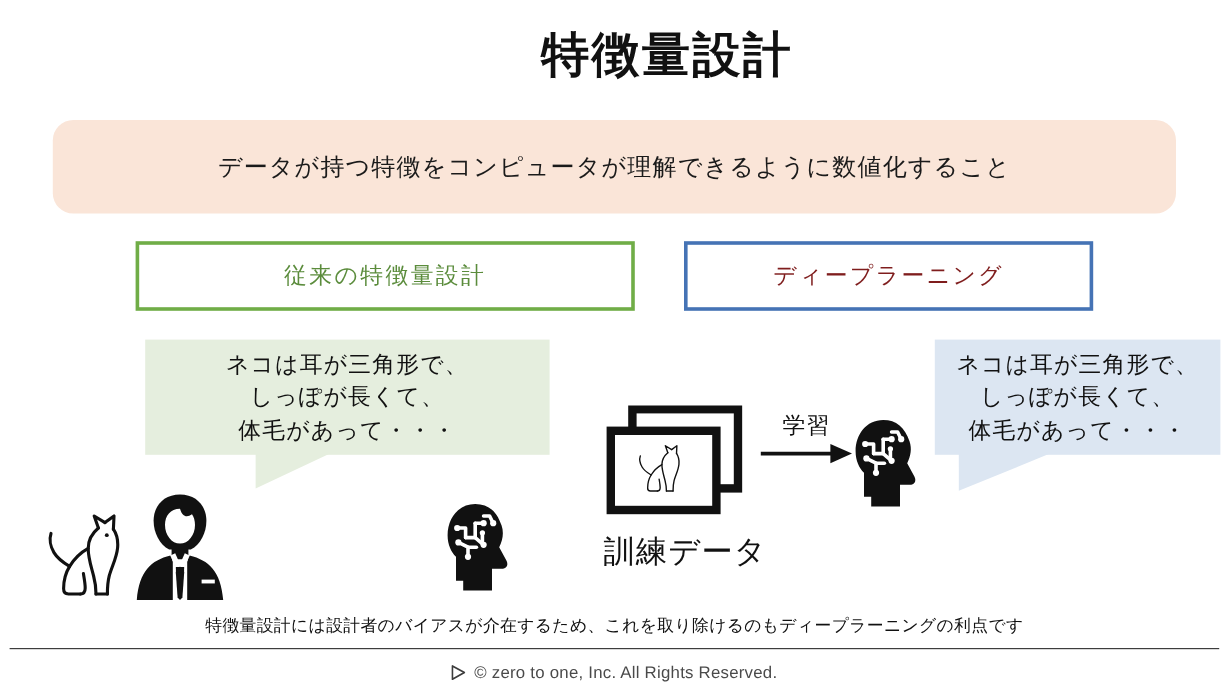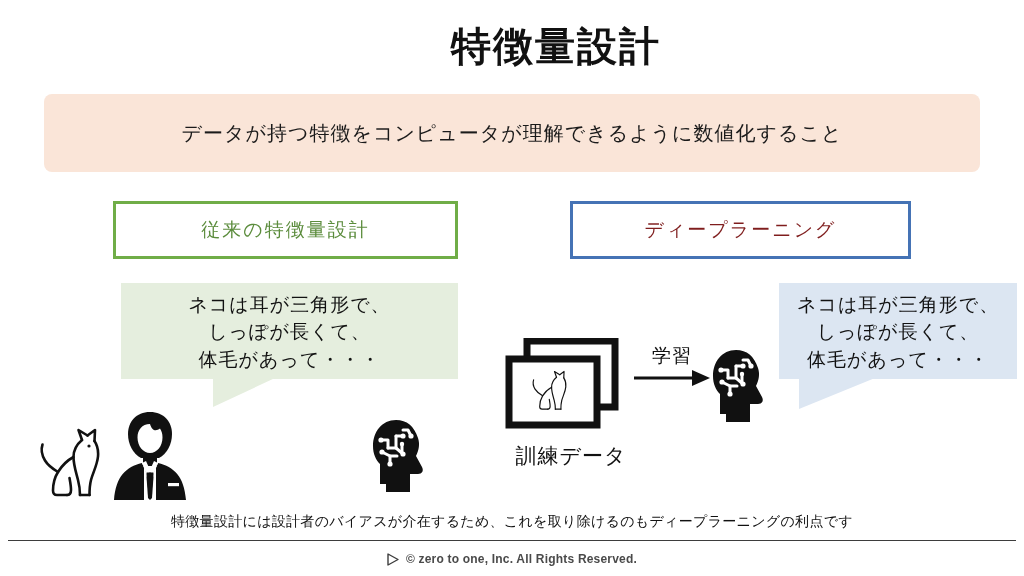--- a/index.html
+++ b/index.html
@@ -31,25 +31,25 @@
     letter-spacing: 2px;
     color: #111111;
     line-height: 1.2;
     margin-left: 44px;
   }
 
   
   .definition-banner {
     position: absolute;
     left: 44px;
-    top: 94px;
+    top: 100px;
     width: 936px;
     height: 78px;
     background: #FAE5D8;
-    border-radius: 8px;
+    border-radius: 17px;
     display: flex;
     align-items: center;
     justify-content: center;
   }
   .definition-text {
     font-size: 20px;
     letter-spacing: 1px;
     color: #1a1a1a;
   }
 
@@ -61,21 +61,21 @@
     background: #ffffff;
     display: flex;
     align-items: center;
     justify-content: center;
     font-size: 19px;
     letter-spacing: 2px;
   }
   .col-header.classic {
     left: 113px;
     top: 201px;
-    width: 345px;
+    width: 416px;
     border: 3px solid #70AD47;
     color: #5B8C3C;
   }
   .col-header.dl {
     left: 570px;
     top: 201px;
     width: 341px;
     border: 3px solid #4573B5;
     color: #7f1d1d;
   }
@@ -156,21 +156,21 @@
     line-height: 1;
     margin-bottom: 2px;
   }
 
   .caption-train {
     position: absolute;
     left: 486px;
     top: 442px;
     width: 170px;
     text-align: center;
-    font-size: 21px;
+    font-size: 26px;
     letter-spacing: 1px;
     color: #111111;
   }
 
   .caption-dl {
     position: absolute;
     left: 700px;
     top: 448px;
     width: 324px;
     text-align: center;
@@ -205,24 +205,23 @@
   
   .footer {
     position: absolute;
     left: 0;
     top: 552px;
     width: 1024px;
     display: flex;
     align-items: center;
     justify-content: center;
     gap: 7px;
-    font-size: 12px;
+    font-size: 14px;
     color: #4a4a4a;
     letter-spacing: 0.2px;
-    font-weight: bold;
   }
   .footer-logo { display: block; line-height: 0; }
 </style>
 </head>
 <body>
 
 <div id="slide">
 
   <div class="slide-title">特徴量設計</div>
 

